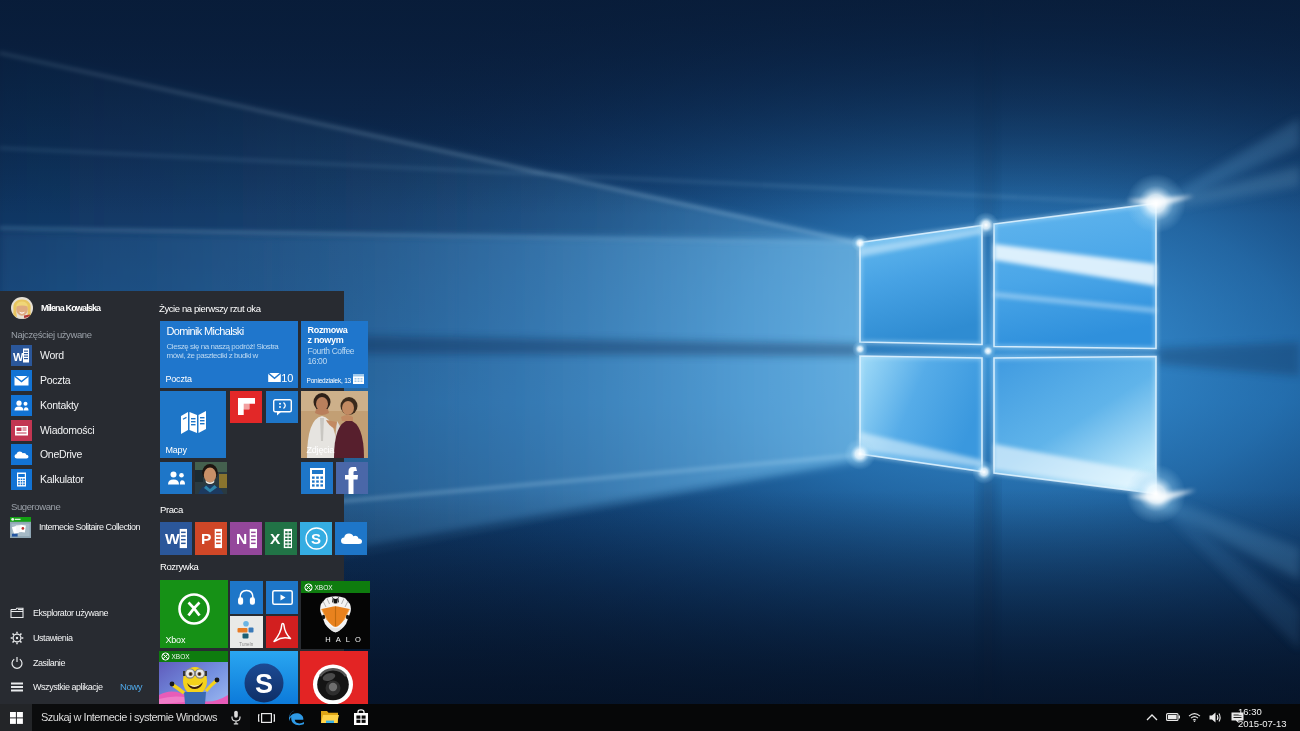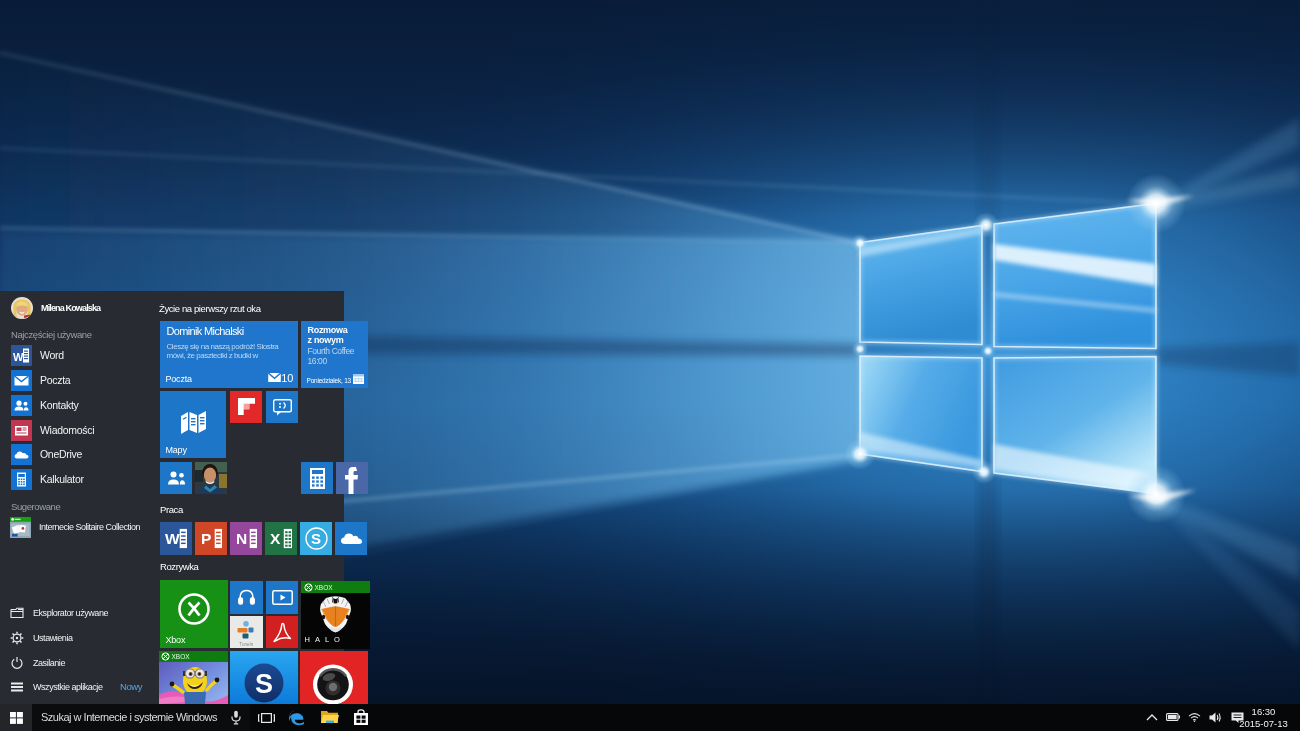--- a/index.html
+++ b/index.html
@@ -358,20 +358,40 @@
 <div class="tile" style="left:265.5px;top:100px;width:32.5px;height:32px;background:#1e76c8">
  <svg style="position:absolute;left:7px;top:8px" width="19" height="17" viewBox="0 0 19 17">
           <rect x="0.7" y="0.7" width="17.6" height="12" rx="1.5" fill="none" stroke="#fff" stroke-width="1.4"></rect>
           <path d="M4,12.5 L4,16.5 L8.5,12.5 Z" fill="#fff"></path>
           <circle cx="7" cy="4.8" r="1" fill="#fff"></circle>
           <circle cx="7" cy="8" r="1" fill="#fff"></circle>
           <path d="M10.5,3.5 Q14,6.5 10.5,9.5" stroke="#fff" stroke-width="1.3" fill="none"></path>
         </svg>
 </div>
 
+<div class="tile" style="left:300.5px;top:100px;width:67px;height:66.5px">
+ <svg width="67" height="67" viewBox="0 0 67 67" preserveAspectRatio="none">
+  <rect width="67" height="67" fill="#c29f74"></rect>
+  <rect width="67" height="20" fill="#cdb08a"></rect>
+  <g>
+   <ellipse cx="21" cy="11" rx="8.5" ry="9" fill="#2e2018"></ellipse>
+   <ellipse cx="21" cy="13" rx="6" ry="7" fill="#b97f5c"></ellipse>
+   <path d="M14,22 Q21,26 28,22 L27,18 L15,18 Z" fill="#b97f5c"></path>
+   <path d="M6,67 Q6,28 21,25 Q36,28 36,67 Z" fill="#e6e4e0"></path>
+   <path d="M19,27 L23,27 L22,50 L20,50 Z" fill="#c9c7c2"></path>
+   <path d="M36,30 Q42,38 40,48 L34,48 Z" fill="#ddd8d2"></path>
+   <ellipse cx="48" cy="15" rx="8.5" ry="9" fill="#3a2a1c"></ellipse>
+   <ellipse cx="47" cy="17" rx="6" ry="7" fill="#c28a62"></ellipse>
+   <path d="M33,67 Q33,32 48,29 Q63,32 63,67 Z" fill="#571f2d"></path>
+   <path d="M34,38 Q27,34 25,29 L36,31 Z" fill="#c28a62"></path>
+   <path d="M40,26 Q46,22 52,26 L52,30 L41,30 Z" fill="#c28a62"></path>
+  </g>
+ </svg>
+ <div class="tlabel" style="bottom:3px">Zdjęcia</div>
+</div>
 
 
 <div class="tile" style="left:159.5px;top:170.5px;width:32px;height:32px;background:#1e76c8">
  <svg style="position:absolute;left:7px;top:8px" width="19" height="16" viewBox="0 0 19 16">
           <circle cx="6.5" cy="4.5" r="3" fill="#fff"></circle>
           <path d="M1,14.5 Q1,9.5 6.5,9.5 Q12,9.5 12,14.5 Z" fill="#fff"></path>
           <circle cx="14.5" cy="5.2" r="2.3" fill="#fff"></circle>
           <path d="M12.8,14.5 Q13,10.3 15,10.3 Q18,10.3 18,14.5 Z" fill="#fff"></path>
         </svg>
 </div>
@@ -534,21 +554,21 @@
   <path d="M8,2 Q17.5,-1.5 27,2 L32,8 Q33.5,12 32.5,16 L28,28 Q23.5,34.5 17.5,36.5 Q11.5,34.5 7,28 L2.5,16 Q1.5,12 3,8 Z" fill="#f4f4f4"></path>
   <path d="M14,1 Q17.5,5 21,1 L21,6 Q17.5,9 14,6 Z" fill="#111"></path>
   <path d="M14.5,2 L15.5,7 M20.5,2 L19.5,7 M9,2.5 L11.5,8 M26,2.5 L23.5,8 M5,5 L8,11 M30,5 L27,11" stroke="#b0b0b0" stroke-width="1"></path>
   <path d="M3.5,13 L13,11 Q17.5,9.5 22,11 L31.5,13 L26,24 Q21,30.5 17.5,31 Q14,30.5 9,24 Z" fill="#e8821e"></path>
   <path d="M17.5,10.5 L17.5,30" stroke="#c06a0e" stroke-width="1.1"></path>
   <path d="M3.5,13 L9,24 M31.5,13 L26,24" stroke="#f4a850" stroke-width="0.9"></path>
   <ellipse cx="5.5" cy="21" rx="1.6" ry="2.2" fill="#141414"></ellipse>
           <ellipse cx="29.5" cy="21" rx="1.6" ry="2.2" fill="#141414"></ellipse>
   <path d="M11,30 Q17.5,34.5 24,30 L21.5,34.5 Q17.5,37 13.5,34.5 Z" fill="#e4e4e4"></path>
  </svg>
- <div style="position:absolute;left:4px;right:0;bottom:5px;color:#f4f4f4;font-size:7.5px;letter-spacing:5px">HAL<span style="letter-spacing:0">O</span></div>
+ <div style="position:absolute;left:16px;right:0;bottom:5px;text-align:center;color:#f4f4f4;font-size:7.5px;letter-spacing:5px">HAL<span style="letter-spacing:0">O</span></div>
 </div>
 
 <div class="tile" style="left:159px;top:360px;width:69px;height:53px">
  <div style="position:absolute;left:0;top:0;width:69px;height:11px;background:#0e7c0e;z-index:2"></div>
  <svg style="position:absolute;left:2px;top:1px;z-index:3" width="40" height="9" viewBox="0 0 40 9">
           <circle cx="4.5" cy="4.5" r="3.6" fill="none" stroke="#fff" stroke-width="1"></circle>
           <path d="M2.2,2.4 Q4.5,4 6.8,6.8 M6.8,2.4 Q4.5,4 2.2,6.8" stroke="#fff" stroke-width="1" fill="none"></path>
           <text x="10.5" y="7" font-size="6.5" fill="#f0f4f0" font-family="Liberation Sans">XBOX</text>
         </svg>
  <svg width="69" height="53" viewBox="0 0 69 53" preserveAspectRatio="none">
@@ -667,15 +687,15 @@
         <polygon points="0.5,3.5 3,3.5 6.5,0.5 6.5,10.5 3,7.5 0.5,7.5" fill="#e8e8e8"></polygon>
         <path d="M8.2,3 Q9.6,5.5 8.2,8 M10,1.5 Q12.2,5.5 10,9.5" stroke="#e8e8e8" stroke-width="1.1" fill="none"></path>
       </svg>
 <svg style="position:absolute;left:1231px;top:8px" width="13" height="12" viewBox="0 0 13 12">
         <path d="M0.5,0.5 L12.5,0.5 L12.5,8.5 L7.5,8.5 L7.5,11 L4.8,8.5 L0.5,8.5 Z" fill="#e8e8e8"></path>
         <g stroke="#222" stroke-width="1">
           <line x1="2.5" y1="3" x2="10.5" y2="3"></line>
           <line x1="2.5" y1="5.5" x2="10.5" y2="5.5"></line>
         </g>
       </svg>
-<div style="position:absolute;left:1238px;top:2px;width:51px;text-align:center;color:#f2f2f2;font-size:9.5px;line-height:11.5px">16:30<br>2015-07-13</div>
+<div style="position:absolute;left:1238px;top:2px;width:51px;text-align:left;color:#f2f2f2;font-size:9.5px;line-height:11.5px">16:30<br>2015-07-13</div>
 </div>
 </div>
 
 </body></html>

